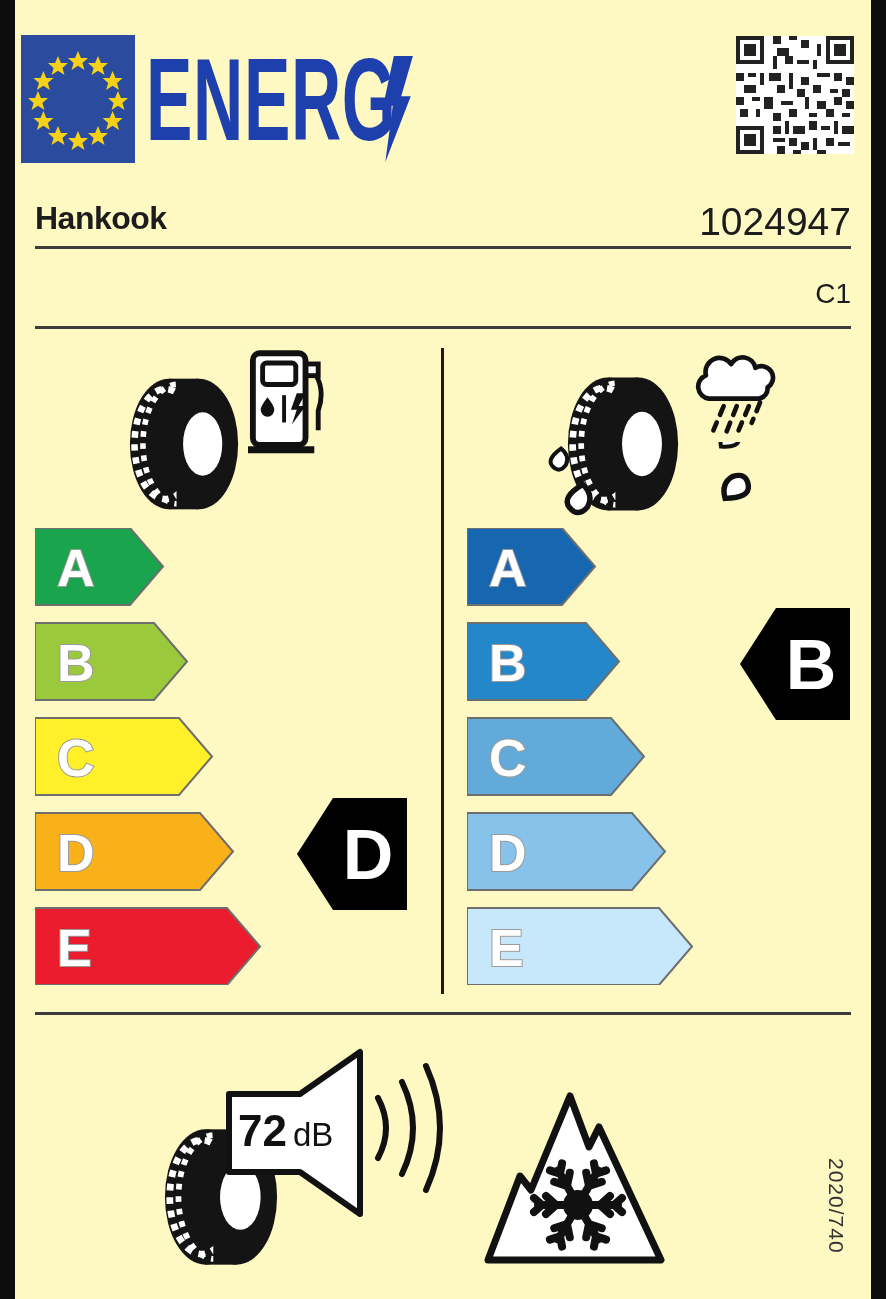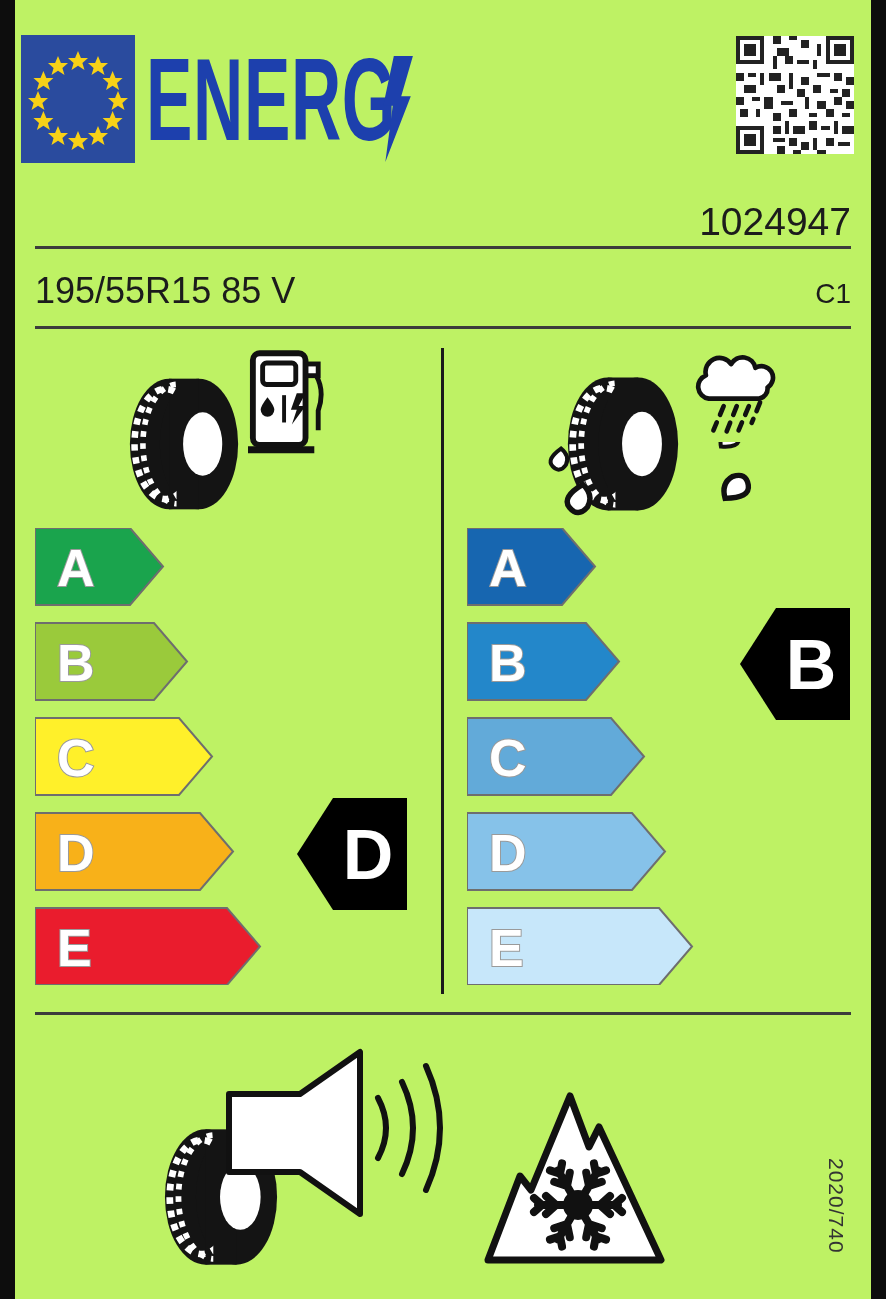--- a/index.html
+++ b/index.html
@@ -1,17 +1,17 @@
 <!DOCTYPE html>
 <html><head>
 <meta charset="utf-8">
 <style>
   html,body{margin:0;padding:0;background:#ffffff;}
   #label{
-    position:relative;width:886px;height:1299px;background:#bef264;overflow:hidden;
+    position:relative;width:886px;height:1299px;background:#fef9c3;overflow:hidden;
     font-family:"Liberation Sans",sans-serif;color:#111;
   }
   .abs{position:absolute;}
   .side-border{position:absolute;top:0;width:15px;height:1299px;background:#0d0d0d;}
   .rule{position:absolute;left:35px;width:816px;height:3px;background:#3c3c3c;}
   .divider{position:absolute;left:441px;top:348px;width:3px;height:646px;background:#1a1a1a;}
 
   .energ{
     position:absolute;left:146px;top:42px;
     font-size:116px;font-weight:bold;line-height:1;color:#1d40ad;
@@ -92,23 +92,23 @@
       <rect x="2" y="2" width="3" height="3" fill="#222"></rect>
     <rect x="22" y="0" width="7" height="7" fill="#222"></rect>
       <rect x="23" y="1" width="5" height="5" fill="#fff"></rect>
       <rect x="24" y="2" width="3" height="3" fill="#222"></rect>
     <rect x="0" y="22" width="7" height="7" fill="#222"></rect>
       <rect x="1" y="23" width="5" height="5" fill="#fff"></rect>
       <rect x="2" y="24" width="3" height="3" fill="#222"></rect>
     <path fill="#222" d="M9 0h2v2h-2z M13 0h2v1h-2z M16 1h2v2h-2z M10 3h3v2h-3z M20 2h1v3h-1z M9 5h1v3h-1z M12 5h2v2h-2z M15 6h3v1h-3z M19 6h1v2h-1z M0 9h2v2h-2z M3 9h2v1h-2z M6 9h1v3h-1z M8 9h3v2h-3z M13 9h1v4h-1z M16 10h2v2h-2z M20 9h3v1h-3z M24 9h2v2h-2z M27 10h2v2h-2z M2 12h3v2h-3z M10 12h2v2h-2z M15 13h2v2h-2z M19 12h2v2h-2z M23 13h2v1h-2z M26 13h2v2h-2z M0 15h2v2h-2z M4 15h2v1h-2z M7 15h2v3h-2z M11 16h3v1h-3z M17 15h1v3h-1z M20 16h2v2h-2z M24 15h2v2h-2z M27 16h2v2h-2z M1 18h2v2h-2z M5 18h1v2h-1z M9 19h2v2h-2z M13 18h2v2h-2z M18 19h2v1h-2z M22 18h2v2h-2z M26 19h2v1h-2z M9 22h2v2h-2z M12 21h1v3h-1z M14 22h3v2h-3z M18 21h2v2h-2z M21 22h2v1h-2z M24 21h1v3h-1z M26 22h3v2h-3z M9 25h3v1h-3z M13 25h2v2h-2z M16 26h2v2h-2z M19 25h1v3h-1z M22 25h2v2h-2z M25 26h3v1h-3z M10 27h2v2h-2z M14 28h2v1h-2z M20 28h2v1h-2z"></path>
   </svg>
 
+  <div class="brand">Hankook</div>
   <div class="artnum">1024947</div>
   <div class="rule" style="top:246px"></div>
-  <div class="tsize">195/55R15 85 V</div>
   <div class="tclass">C1</div>
   <div class="rule" style="top:326px"></div>
 
   <div class="divider"></div>
 
   <svg class="abs" style="left:128px;top:368px" width="112" height="152" viewBox="0 0 120 150">
     <use href="#tire"></use>
   </svg>
   <svg class="abs" style="left:248px;top:350px" width="78" height="104" viewBox="0 0 80 106">
     <line x1="0" y1="102" x2="68" y2="102" stroke="#111" stroke-width="7"></line>
@@ -197,20 +197,23 @@
   </svg>
 
   <div class="rule" style="top:1012px"></div>
 
   <svg class="abs" style="left:163px;top:1124px" width="116" height="146" viewBox="0 0 120 150">
     <use href="#tire"></use>
   </svg>
   <svg class="abs" style="left:226px;top:1048px" width="140" height="170" viewBox="0 0 140 170">
     <path d="M3 46 H74 L134 4 V166 L74 124 H3 Z" fill="#ffffff" stroke="#111" stroke-width="6" stroke-linejoin="round"></path>
   </svg>
+  <div class="noise-db">
+    <span class="val">72</span><span class="unit">dB</span>
+  </div>
   <svg class="abs" style="left:368px;top:1058px" width="92" height="140" viewBox="0 0 92 140">
     <g stroke="#111" stroke-width="6" stroke-linecap="round" fill="none">
       <path d="M10 100 Q26 70 10 40"></path>
       <path d="M34 116 Q56 70 34 24"></path>
       <path d="M58 132 Q86 70 58 8"></path>
     </g>
   </svg>
 
   <svg class="abs" style="left:483px;top:1092px" width="182" height="172" viewBox="0 0 182 172">
     <path d="M5 168 L37 84 L48 98 L87 4 L106 55 L116 35 L178 168 Z" fill="#ffffff" stroke="#111" stroke-width="7" stroke-linejoin="round"></path>

